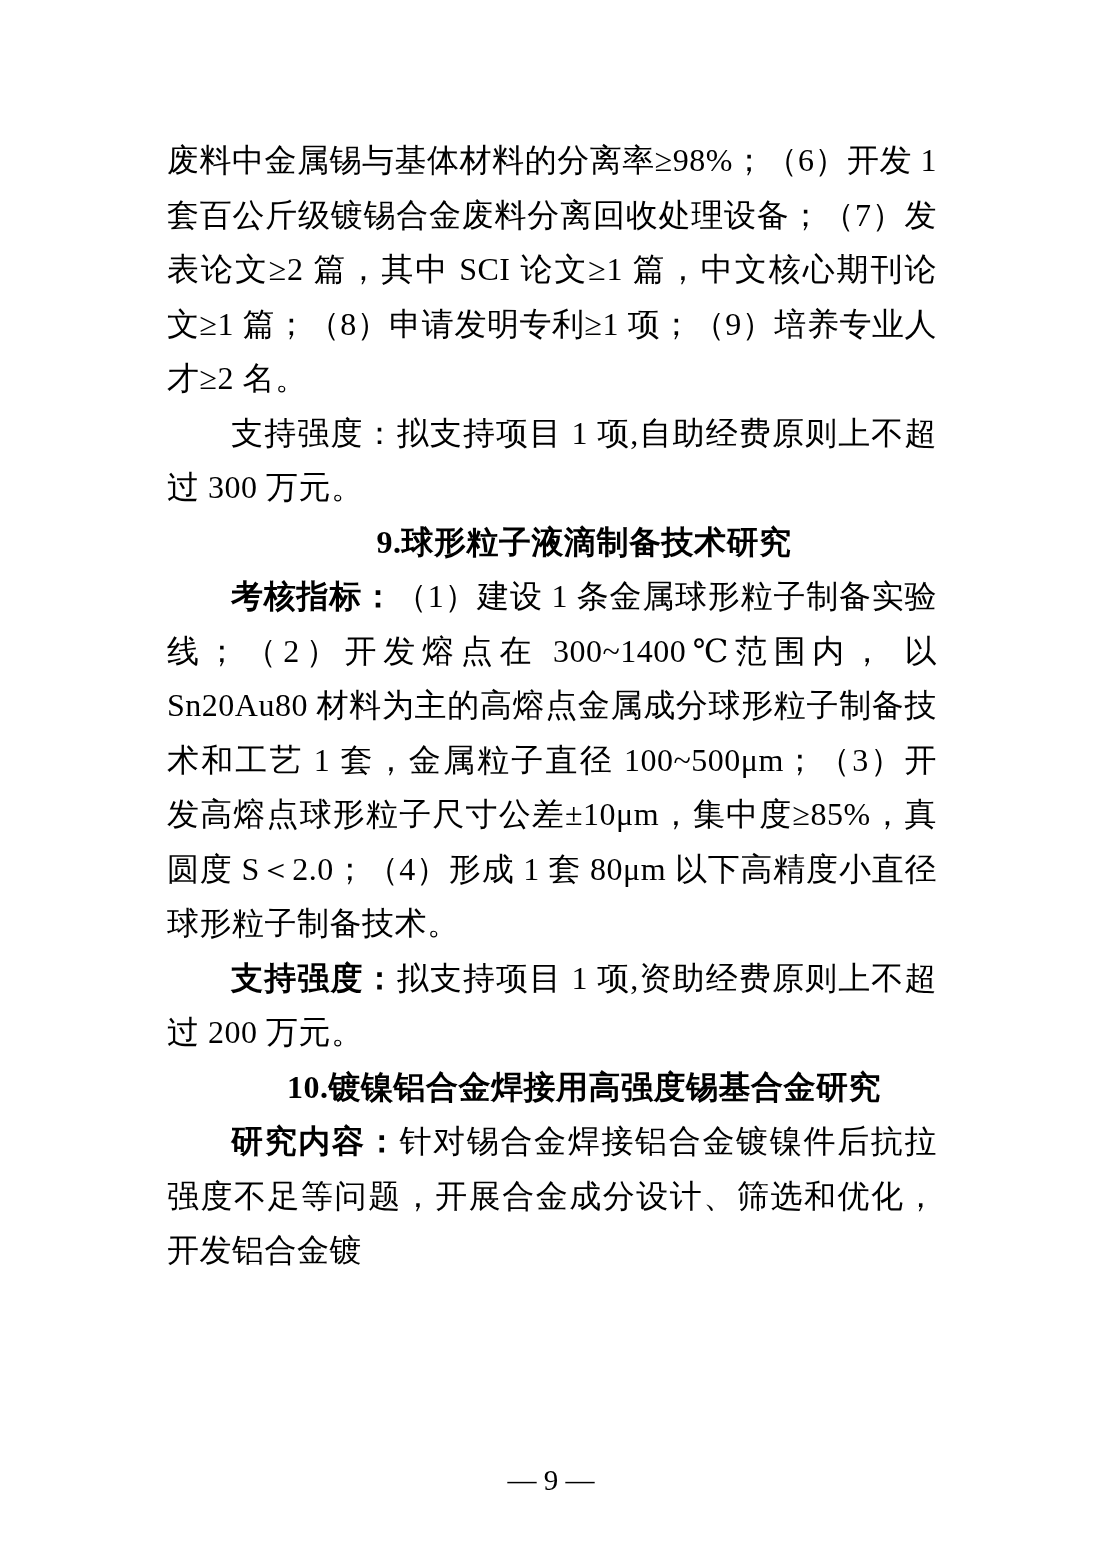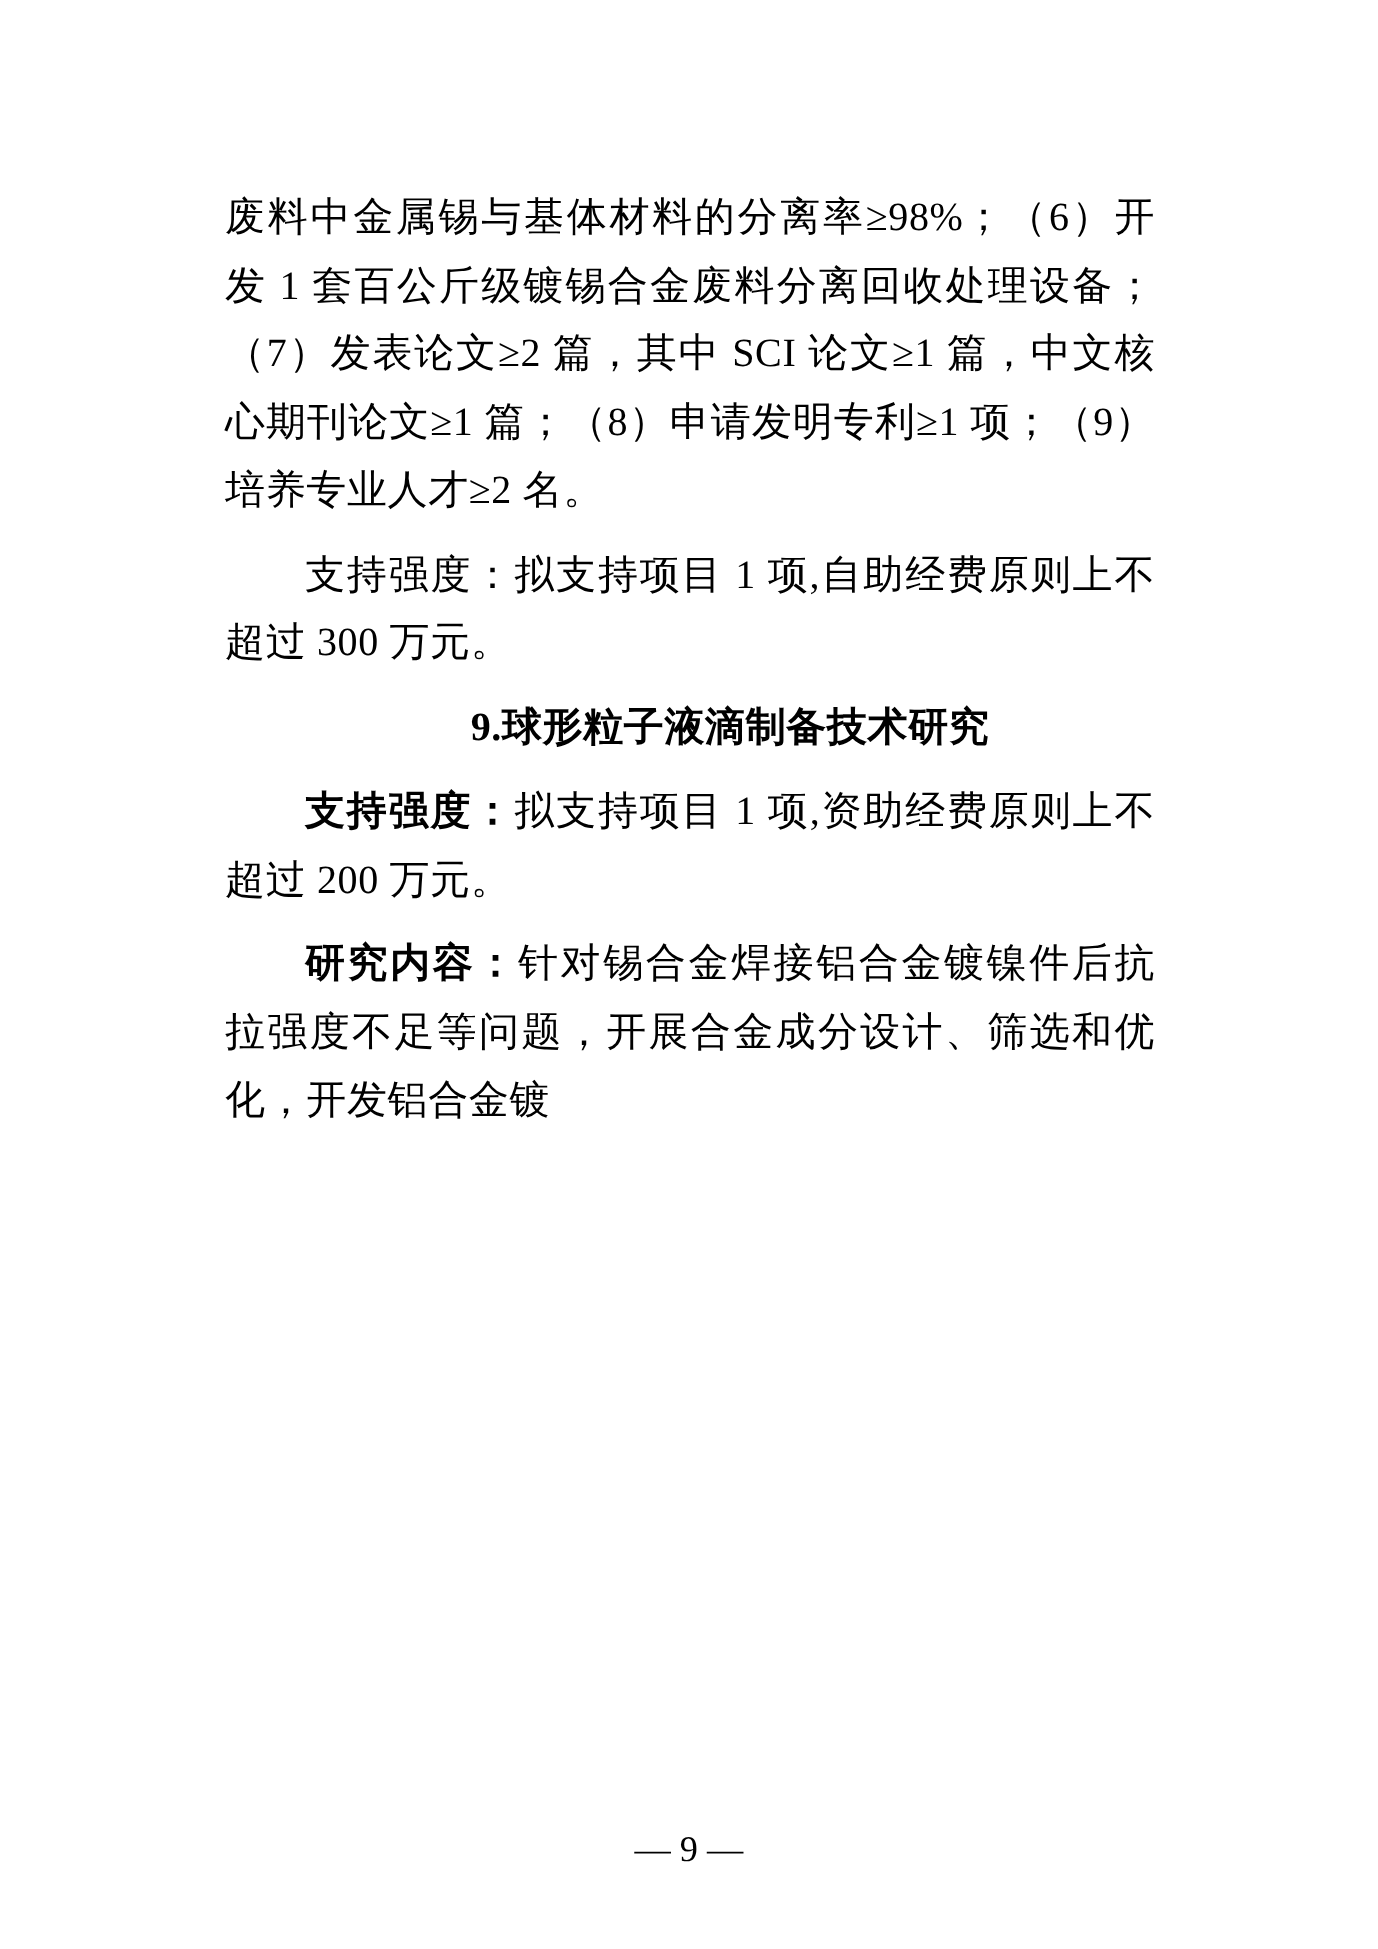--- a/index.html
+++ b/index.html
@@ -16,21 +16,21 @@
     background: #ffffff;
     overflow: hidden;
   }
   .content {
     position: absolute;
     left: 167px;
     top: 133px;
     width: 770px;
   }
   .para {
-    margin: 13px;
+    margin: 0;
     font-size: 32px;
     line-height: 54.5px;
     text-align: justify;
     text-justify: inter-character;
     letter-spacing: 0.5px;
   }
   .para.indent {
     text-indent: 64px;
   }
   .para.heading {
@@ -57,23 +57,25 @@
 <div class="page">
   <div class="content">
 
     <p class="para">废料中金属锡与基体材料的分离率≥98%；（6）开发 1 套百公斤级镀锡合金废料分离回收处理设备；（7）发表论文≥2 篇，其中 SCI 论文≥1 篇，中文核心期刊论文≥1 篇；（8）申请发明专利≥1 项；（9）培养专业人才≥2 名。</p>
 
     <p class="para indent">支持强度：拟支持项目 1 项,自助经费原则上不超过 300 万元。</p>
 
     <p class="para indent heading">9.球形粒子液滴制备技术研究</p>
 
 
+    <p class="para indent"><span class="lead-bold">考核指标：</span><span>（1）建设 1 条金属球形粒子制备实验线；（2）开发熔点在 300~1400℃范围内， 以 Sn20Au80 材料为主的高熔点金属成分球形粒子制备技术和工艺 1 套，金属粒子直径 100~500μm；（3）开发高熔点球形粒子尺寸公差±10μm，集中度≥85%，真圆度 S＜2.0；（4）形成 1 套 80μm 以下高精度小直径球形粒子制备技术。</span></p>
 
     <p class="para indent"><span class="lead-bold">支持强度：</span><span>拟支持项目 1 项,资助经费原则上不超过 200 万元。</span></p>
 
+    <p class="para indent heading">10.镀镍铝合金焊接用高强度锡基合金研究</p>
 
     <p class="para indent"><span class="lead-bold">研究内容：</span><span>针对锡合金焊接铝合金镀镍件后抗拉强度不足等问题，开展合金成分设计、筛选和优化，开发铝合金镀</span></p>
 
   </div>
 
   <div class="footer">
     <span>— 9 —</span>
   </div>
 </div>
 

